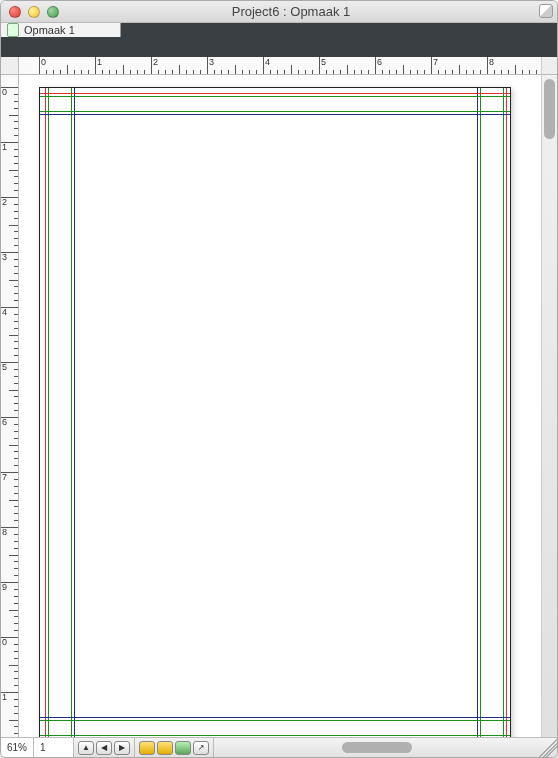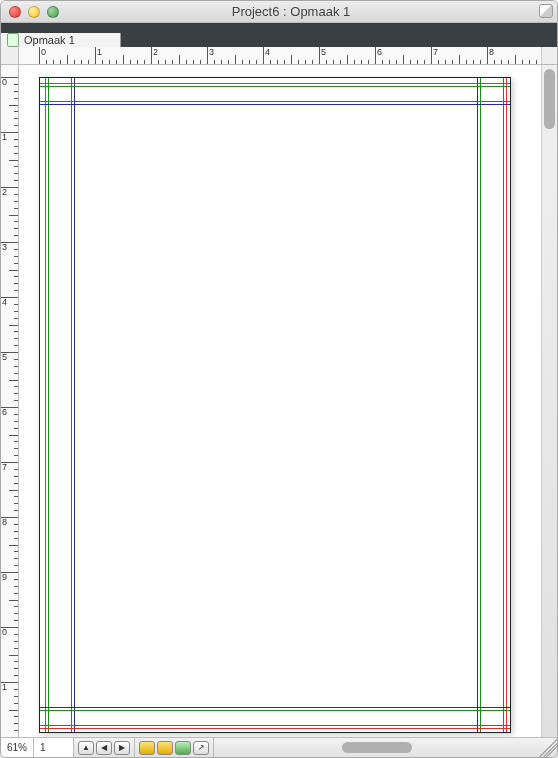--- a/index.html
+++ b/index.html
@@ -54,24 +54,24 @@
   }
   .resize-icon {
     position: absolute;
     right: 4px; top: 3px;
     width: 14px; height: 14px;
     border: 1px solid #999;
     border-radius: 3px;
     background: linear-gradient(135deg,#fff 50%, #ccc 50%);
   }
   .tabbar {
-    height: 24px;
+    height: 34px;
     background: #3a3f44;
     display: flex;
-    align-items: flex-end;
+    align-items: flex-start;
   }
   .tab {
     background: #f3f3f3;
     border-right: 1px solid #999;
     padding: 0 24px 0 6px;
     display: flex;
     align-items: center;
     gap: 5px;
     font-size: 11px;
     color: #333;

